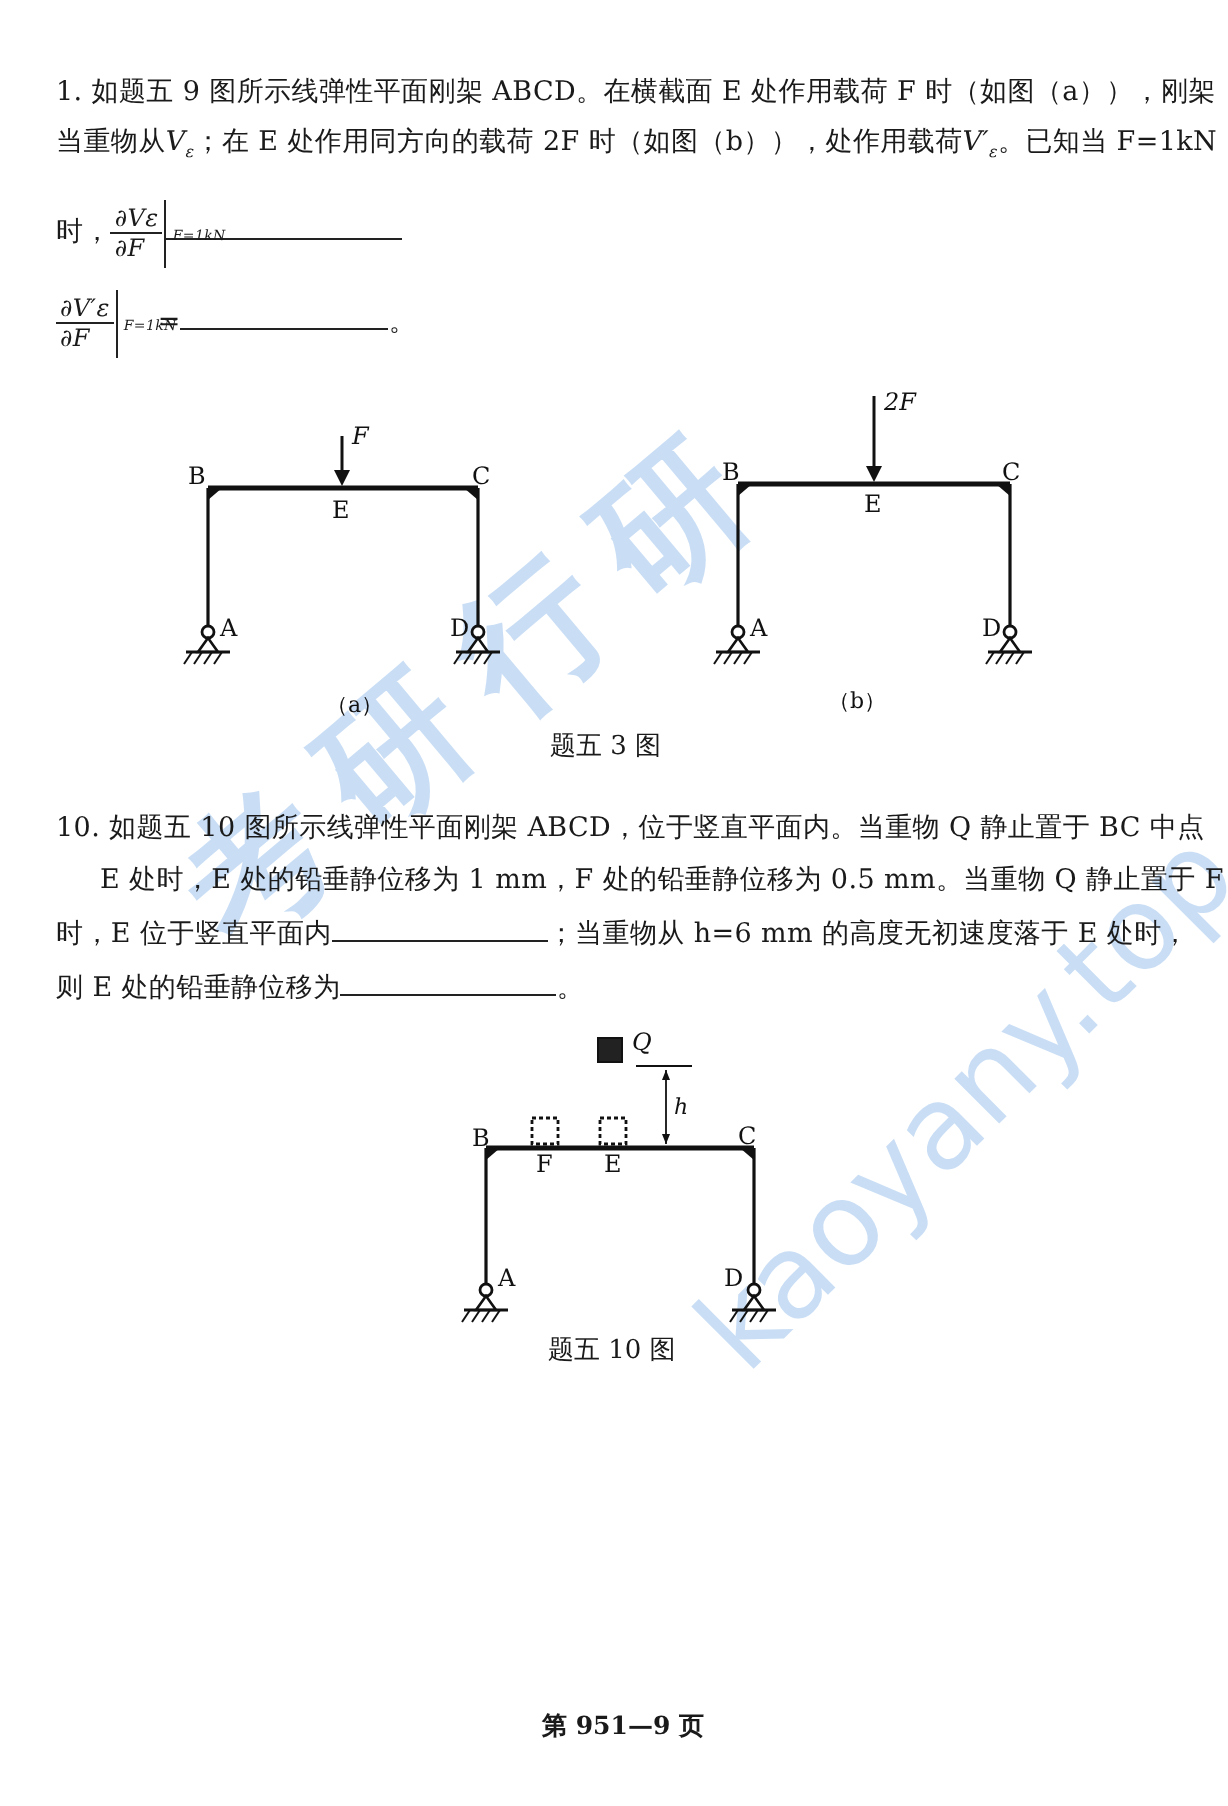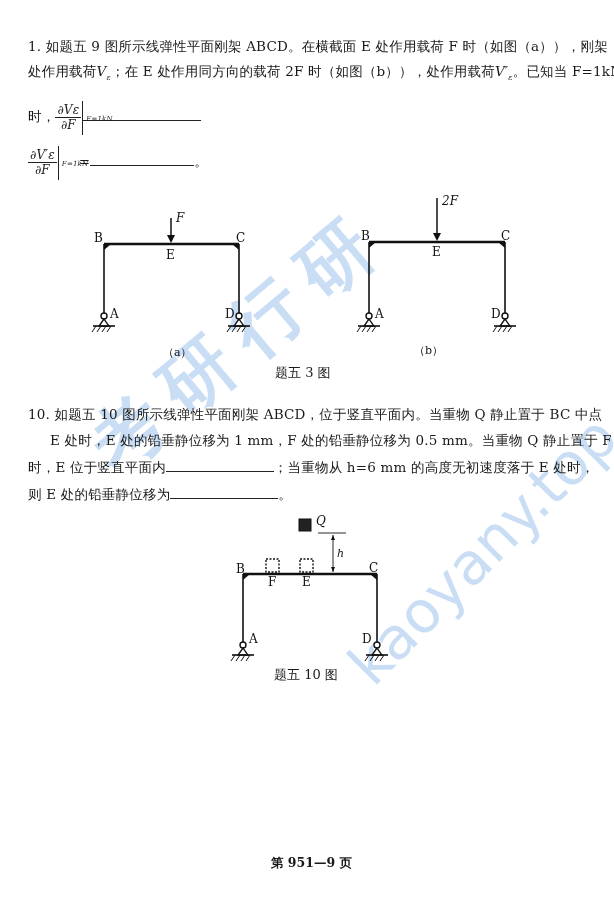--- a/index.html
+++ b/index.html
@@ -3,39 +3,39 @@
 <meta charset="utf-8">
 <style>
   html, body { margin: 0; padding: 0; }
   body {
     width: 614px; height: 903px; background: #ffffff; position: relative; overflow: hidden;
     font-family: "DejaVu Serif", "Liberation Serif", serif; color: #1a1a1a;
   }
   .text { position: absolute; font-size: 13.5px; line-height: 18px; white-space: nowrap; letter-spacing: 0.2px; }
   .it { font-style: italic; }
   .blank { display: inline-block; border-bottom: 1px solid #222; height: 12px; vertical-align: baseline; }
-  .frac { display: inline-block; vertical-align: middle; text-align: center; font-size: 12px; line-height: 14px; }
+  .frac { display: inline-block; vertical-align: middle; text-align: left; font-size: 12px; line-height: 14px; }
   .frac .num { display: block; border-bottom: 1px solid #222; padding: 0 2px; font-style: italic; }
   .frac .den { display: block; padding: 0 2px; font-style: italic; }
   .evalbar { display: inline-block; border-left: 1px solid #222; height: 34px; vertical-align: middle; position: relative; margin-left: 1px; }
   .evalbar .sub { position: absolute; left: 3px; bottom: -4px; font-size: 7px; font-style: italic; white-space: nowrap; }
   .caption { position: absolute; font-size: 13px; white-space: nowrap; }
   svg { position: absolute; overflow: visible; }
   .watermark { position: absolute; color: #b7d3f2; opacity: 0.75; pointer-events: none; font-family: "DejaVu Sans", sans-serif; }
 </style>
 </head>
 <body>
 
 <div class="watermark" style="left:70px; top:420px; font-size:72px; transform: rotate(-40deg); transform-origin: left top; letter-spacing: 18px; font-weight: bold;">考研行研</div>
 <div class="watermark" style="left:335px; top:650px; font-size:58px; transform: rotate(-45deg); transform-origin: left top;">kaoyany.top</div>
 
 <div class="text" style="left:28px; top:37px;">1. 如题五 9 图所示线弹性平面刚架 ABCD。在横截面 E 处作用载荷 F 时（如图（a）），刚架</div>
 
 <div class="text" style="left:28px; top:62px;">
-  <span>处作用载荷</span><span class="it">V</span><sub style="font-size:8px;" class="it">ε</sub><span>；在 E 处作用同方向的载荷 2F 时（如图（b）），处作用载荷</span><span class="it">V′</span><sub style="font-size:8px;" class="it">ε</sub><span>。已知当 F=1kN</span>
+  <span>当重物从</span><span class="it">V</span><sub style="font-size:8px;" class="it">ε</sub><span>；在 E 处作用同方向的载荷 2F 时（如图（b）），处作用载荷</span><span class="it">V′</span><sub style="font-size:8px;" class="it">ε</sub><span>。已知当 F=1kN</span>
 </div>
 
 <div class="text" style="left:28px; top:96px; line-height:40px;">
   <span>时，</span><span class="frac"><span class="num">∂Vε</span><span class="den">∂F</span></span><span class="evalbar"><span class="sub">F=1kN</span></span><span class="blank" style="width:118px;"></span>
 </div>
 
 <div class="text" style="left:28px; top:141px; line-height:40px;">
   <span class="frac"><span class="num">∂V′ε</span><span class="den">∂F</span></span><span class="evalbar"><span class="sub">F=1kN</span></span><span style="margin-left:20px;">=</span><span class="blank" style="width:104px;"></span><span>。</span>
 </div>
 

